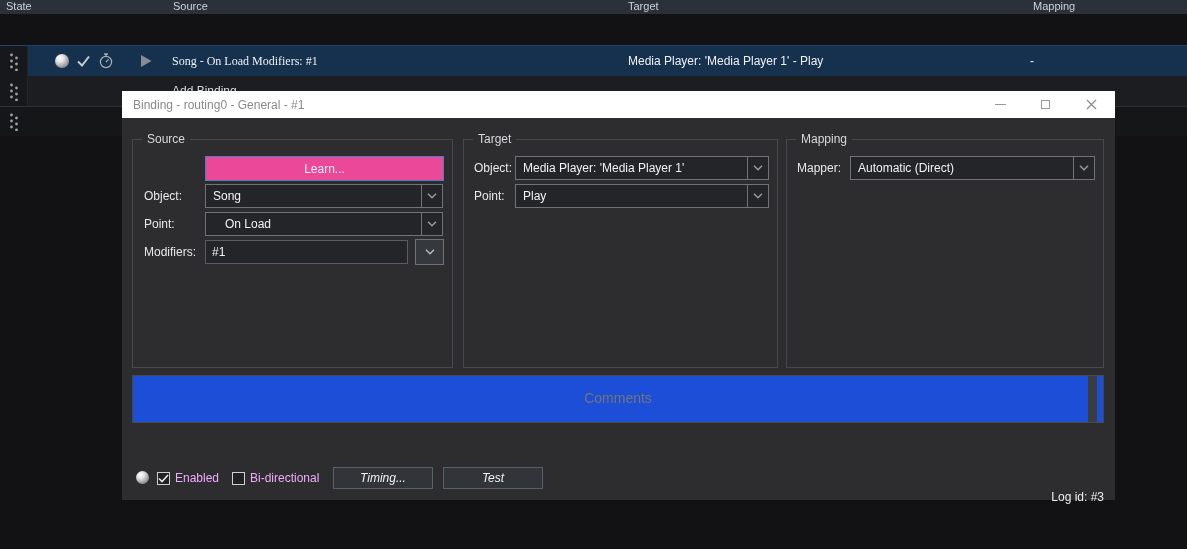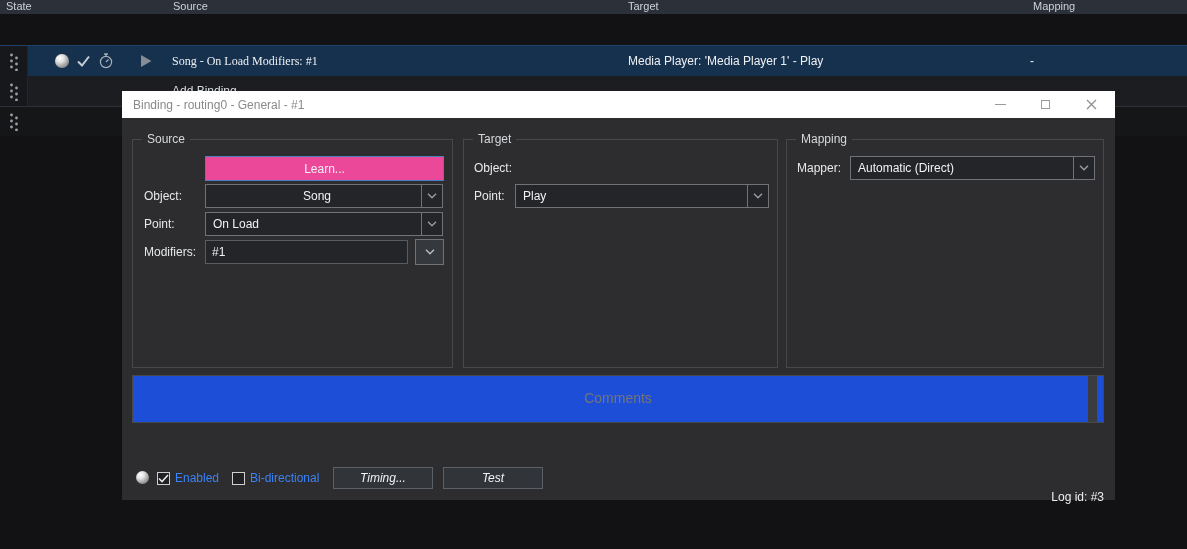--- a/index.html
+++ b/index.html
@@ -76,21 +76,21 @@
     resize:none; outline:none; color:#d8dadc; font-size:14px; font-family:"Liberation Sans",sans-serif;
     text-align:center; padding-top:14px; }
   .comments::placeholder { color:#737577; }
   .scroll-strip { position:absolute; right:7px; top:1px; width:9px; height:46px; background:#3b3c40; }
 
   .dlg-btn { position:absolute; height:22px; width:100px; background:#313439; border:1px solid #5b5f66;
     color:#f1f2f4; font-size:12px; font-family:"Liberation Sans",sans-serif;font-style:italic; }
 
   .checkbox { width:13px; height:13px; border:1px solid #cfcfcf; background:#202124;
     display:inline-flex; align-items:center; justify-content:center; }
-  .cb-row { position:absolute; top:353px; display:flex; align-items:center; font-size:12px; color:#3b82f6;text-align:center; }
+  .cb-row { position:absolute; top:353px; display:flex; align-items:center; font-size:12px; color:#f0abfc;text-align:center; }
   .cb-label { margin-left:5px; }
 
   .log-id { position:absolute; right:11px; top:372px; font-size:12px; color:#eceef0; }
 </style>
 </head>
 <body>
 
 <div class="col-header">
   <div class="col-cell" style="left:0; width:167px;">State</div>
   <div class="col-cell" style="left:167px; width:455px;">Source</div>
@@ -223,31 +223,31 @@
     </span>
   </div>
 
   <div class="dialog-body">
 
     <div class="groupbox gb-source">
       <span class="legend">Source</span>
       <button class="learn-btn">Learn...</button>
 
       <span class="field-label" style="left:11px; top:44px;">Object:</span>
-      <div class="combo" style="left:72px; top:44px; width:238px;text-align:center;">
+      <div class="combo" style="left:72px; top:44px; width:238px;">
         <span class="val">Song</span>
         <span class="chev">
           <svg width="10" height="6">
               <path d="M1 0.8 L5 4.8 L9 0.8" stroke="#989da3" stroke-width="1.4" fill="none"></path>
             </svg>
         </span>
       </div>
 
       <span class="field-label" style="left:11px; top:72px;">Point:</span>
-      <div class="combo" style="left:72px; top:72px; width:238px;">
+      <div class="combo" style="left:72px; top:72px; width:238px;padding-left:12px;">
         <span class="val">On Load</span>
         <span class="chev">
           <svg width="10" height="6">
               <path d="M1 0.8 L5 4.8 L9 0.8" stroke="#989da3" stroke-width="1.4" fill="none"></path>
             </svg>
         </span>
       </div>
 
       <span class="field-label" style="left:11px; top:100px;">Modifiers:</span>
       <input class="text-input" style="left: 72px; top: 100px; width: 203px;" value="#1">
@@ -255,20 +255,28 @@
         <svg width="10" height="6">
             <path d="M1 0.8 L5 4.8 L9 0.8" stroke="#b8bdc2" stroke-width="1.4" fill="none"></path>
           </svg>
       </span>
     </div>
 
     <div class="groupbox gb-target">
       <span class="legend">Target</span>
 
       <span class="field-label" style="left:10px; top:16px;">Object:</span>
+      <div class="combo" style="left:51px; top:16px; width:254px;">
+        <span class="val">Media Player: 'Media Player 1'</span>
+        <span class="chev">
+          <svg width="10" height="6">
+              <path d="M1 0.8 L5 4.8 L9 0.8" stroke="#989da3" stroke-width="1.4" fill="none"></path>
+            </svg>
+        </span>
+      </div>
 
       <span class="field-label" style="left:10px; top:44px;">Point:</span>
       <div class="combo" style="left:51px; top:44px; width:254px;">
         <span class="val">Play</span>
         <span class="chev">
           <svg width="10" height="6">
               <path d="M1 0.8 L5 4.8 L9 0.8" stroke="#989da3" stroke-width="1.4" fill="none"></path>
             </svg>
         </span>
       </div>

